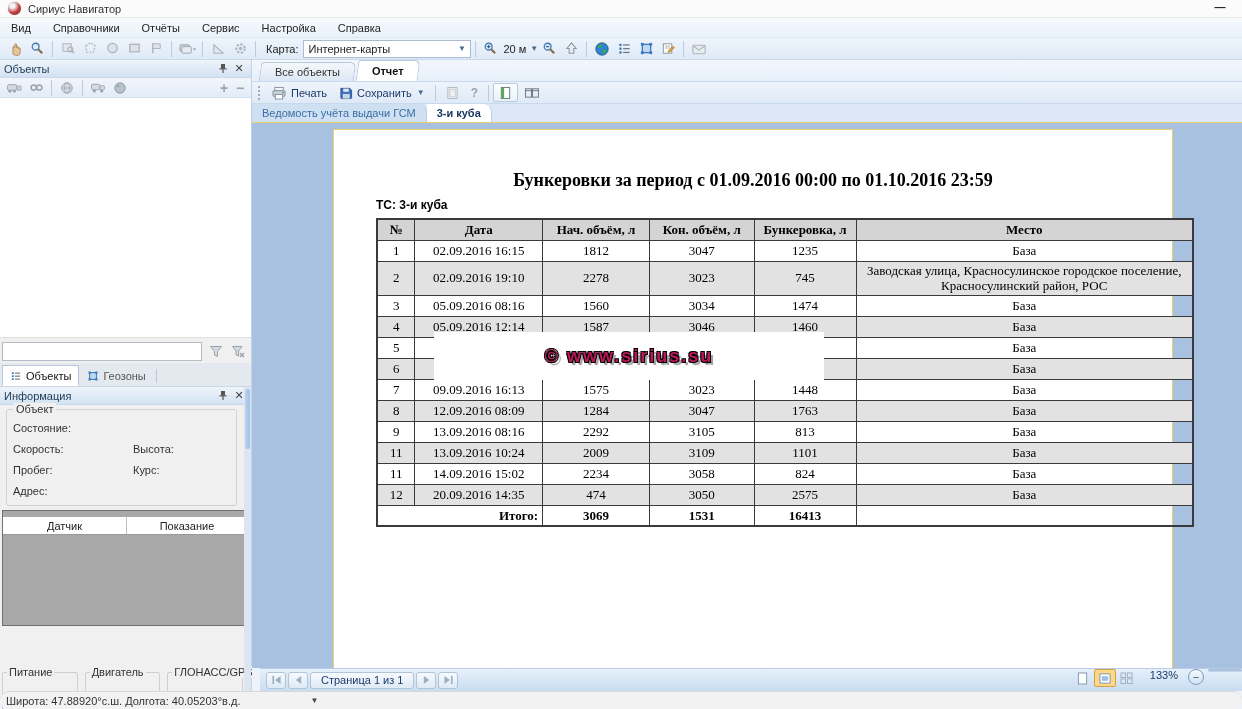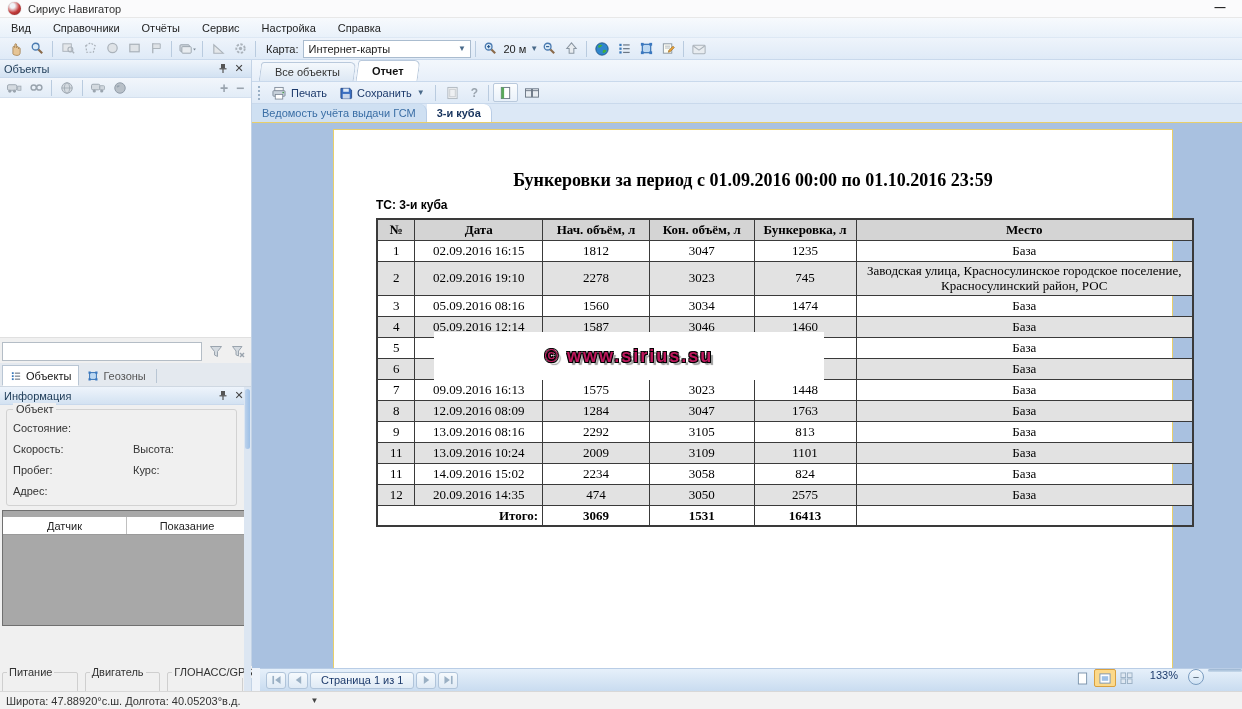--- a/index.html
+++ b/index.html
@@ -158,21 +158,21 @@
   .vbtn.sel { background:#fcd98a; border-color:#d8a040; }
   .zoom-pct { margin:0 10px 0 12px; color:#1c3a6b; }
   .zminus { width:16px; height:16px; border-radius:50%; border:1px solid #7a9cc0;
             background:linear-gradient(#f4f9fd,#cfe2f4); color:#456; display:flex;
             align-items:center; justify-content:center; font-size:11px; line-height:1; }
   .ztrack { width:34px; height:3px; background:linear-gradient(#9ab4d0,#c8daec); border-radius:2px;
             margin-left:4px; }
 
   .statusbar { position:absolute; left:0; bottom:0; right:0; height:18px; background:#f2f2f2;
                border-top:1px solid #d8d8d8; display:flex; align-items:center; padding-left:6px;
-               color:#333; }
+               color:#333;border-radius:9px; }
   .status-caret { margin-left:70px; font-size:8px; color:#444; }
 
   svg { display:block; }
 </style>
 </head>
 <body>
 
 <div class="titlebar">
   <div class="app-icon"></div>
   <span class="title-text">Сириус Навигатор</span>

